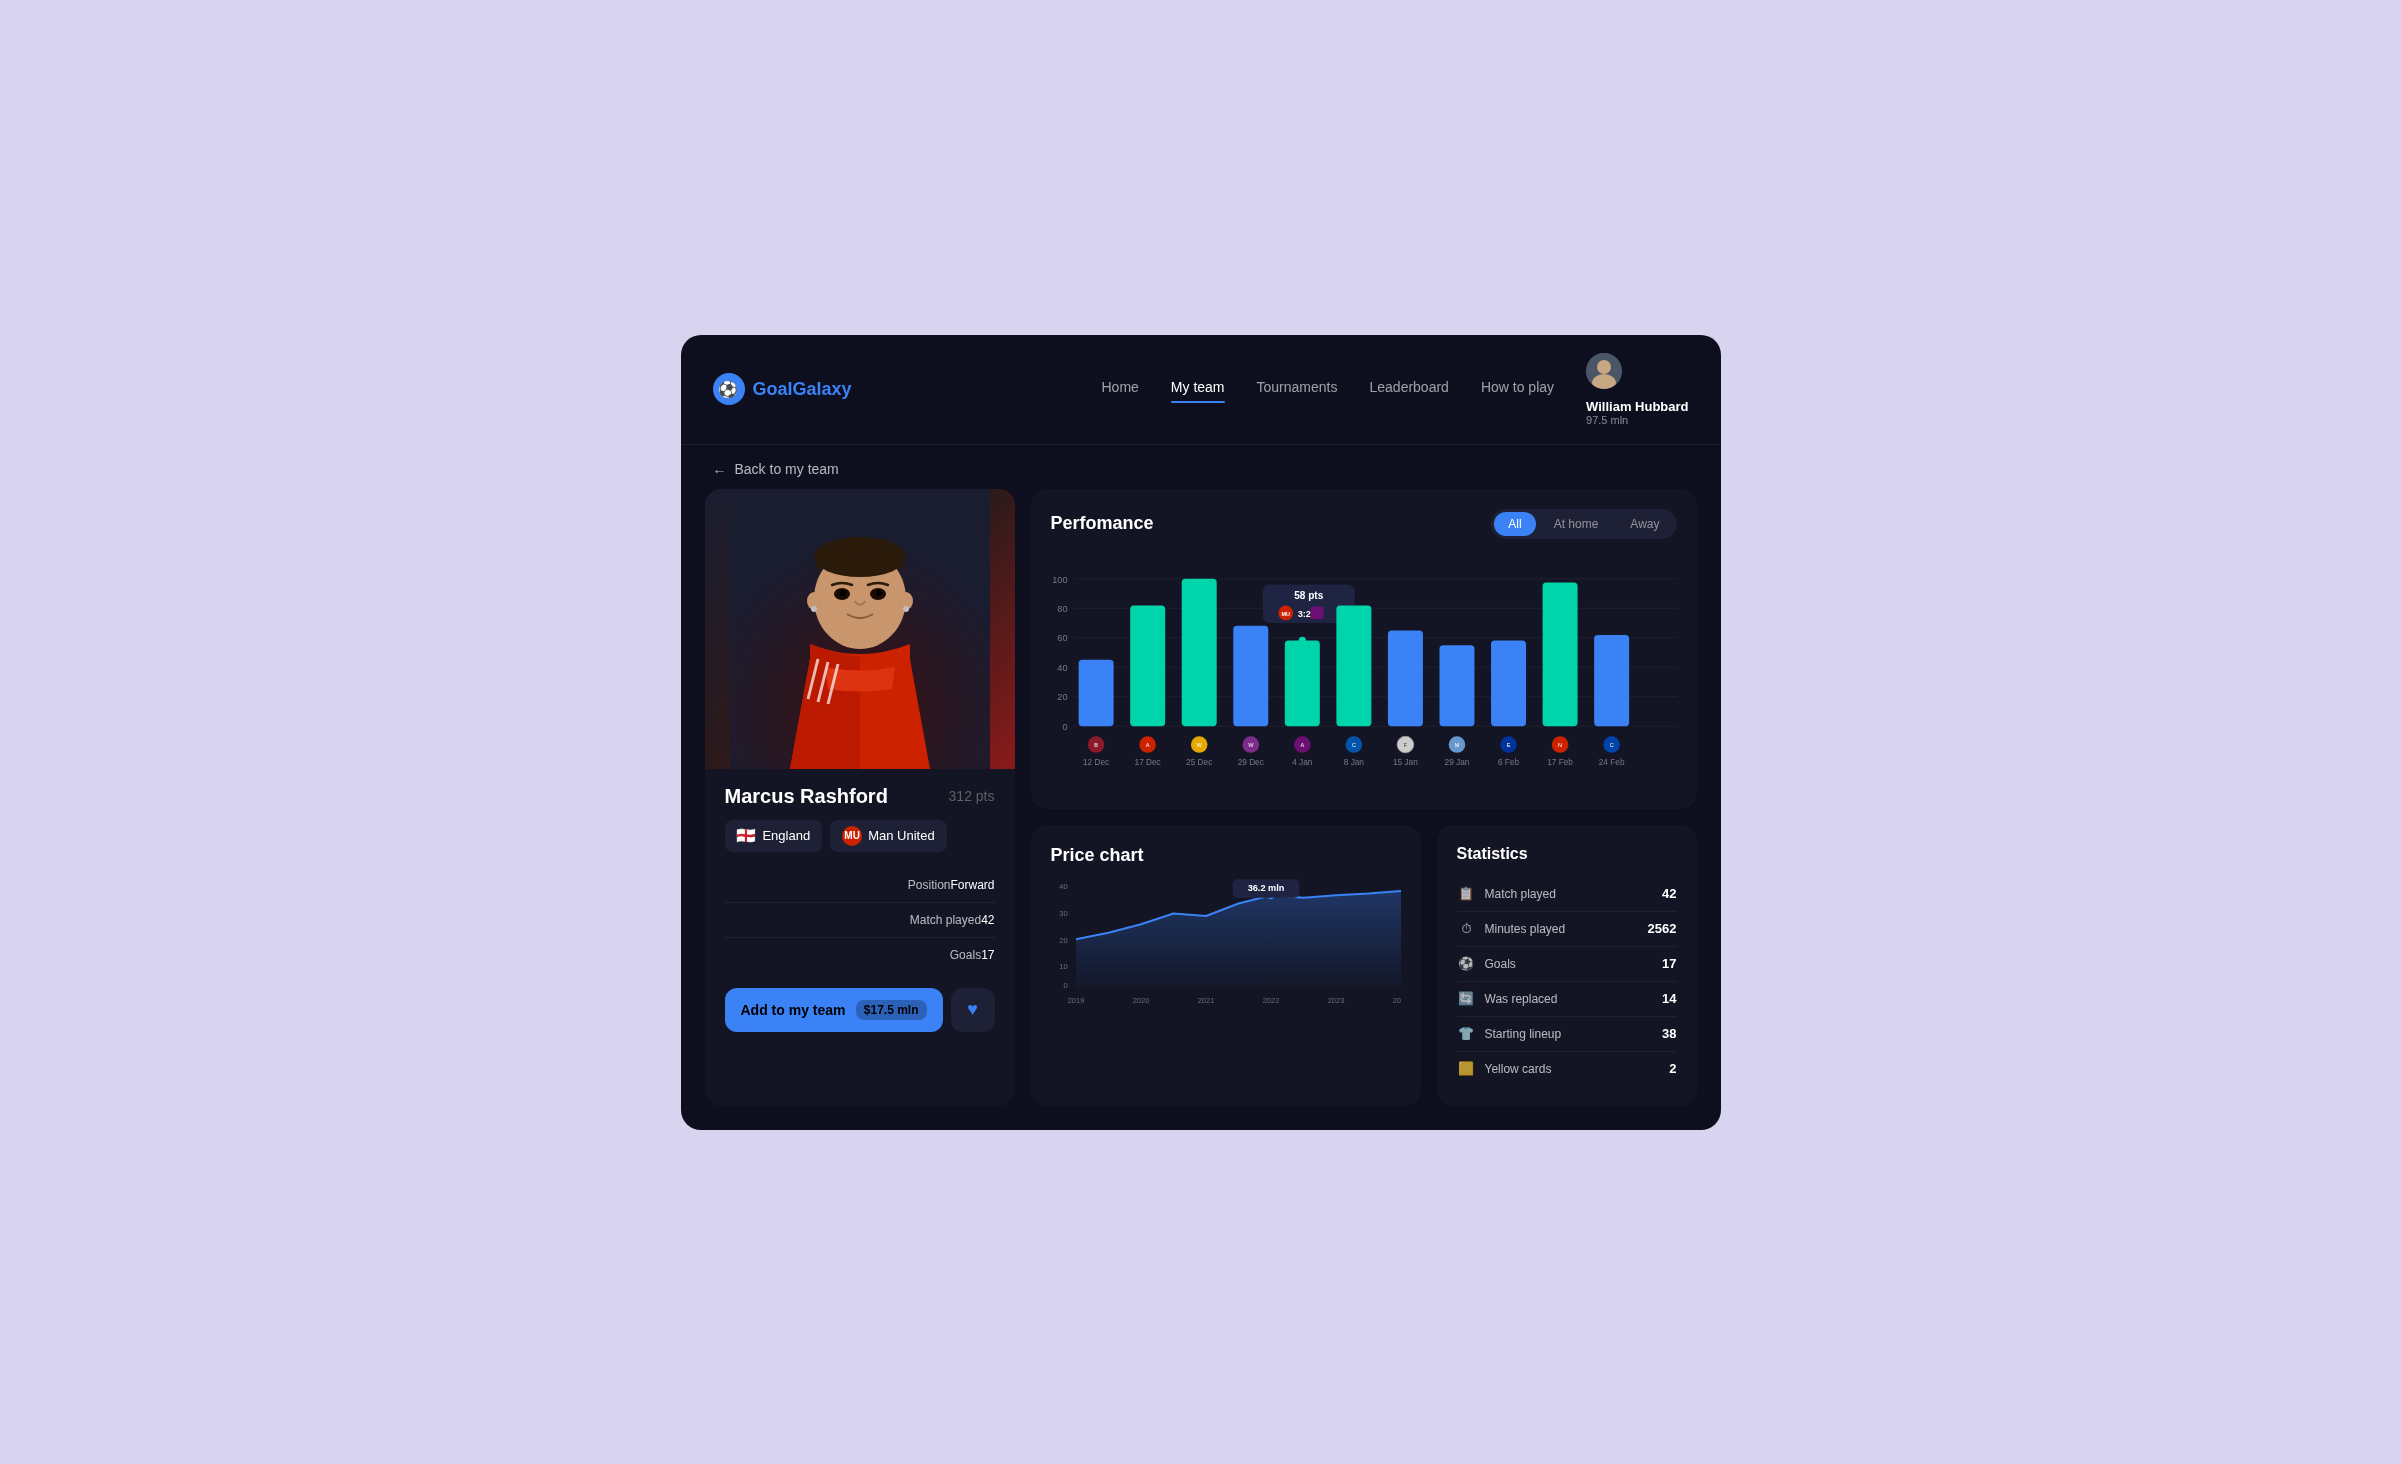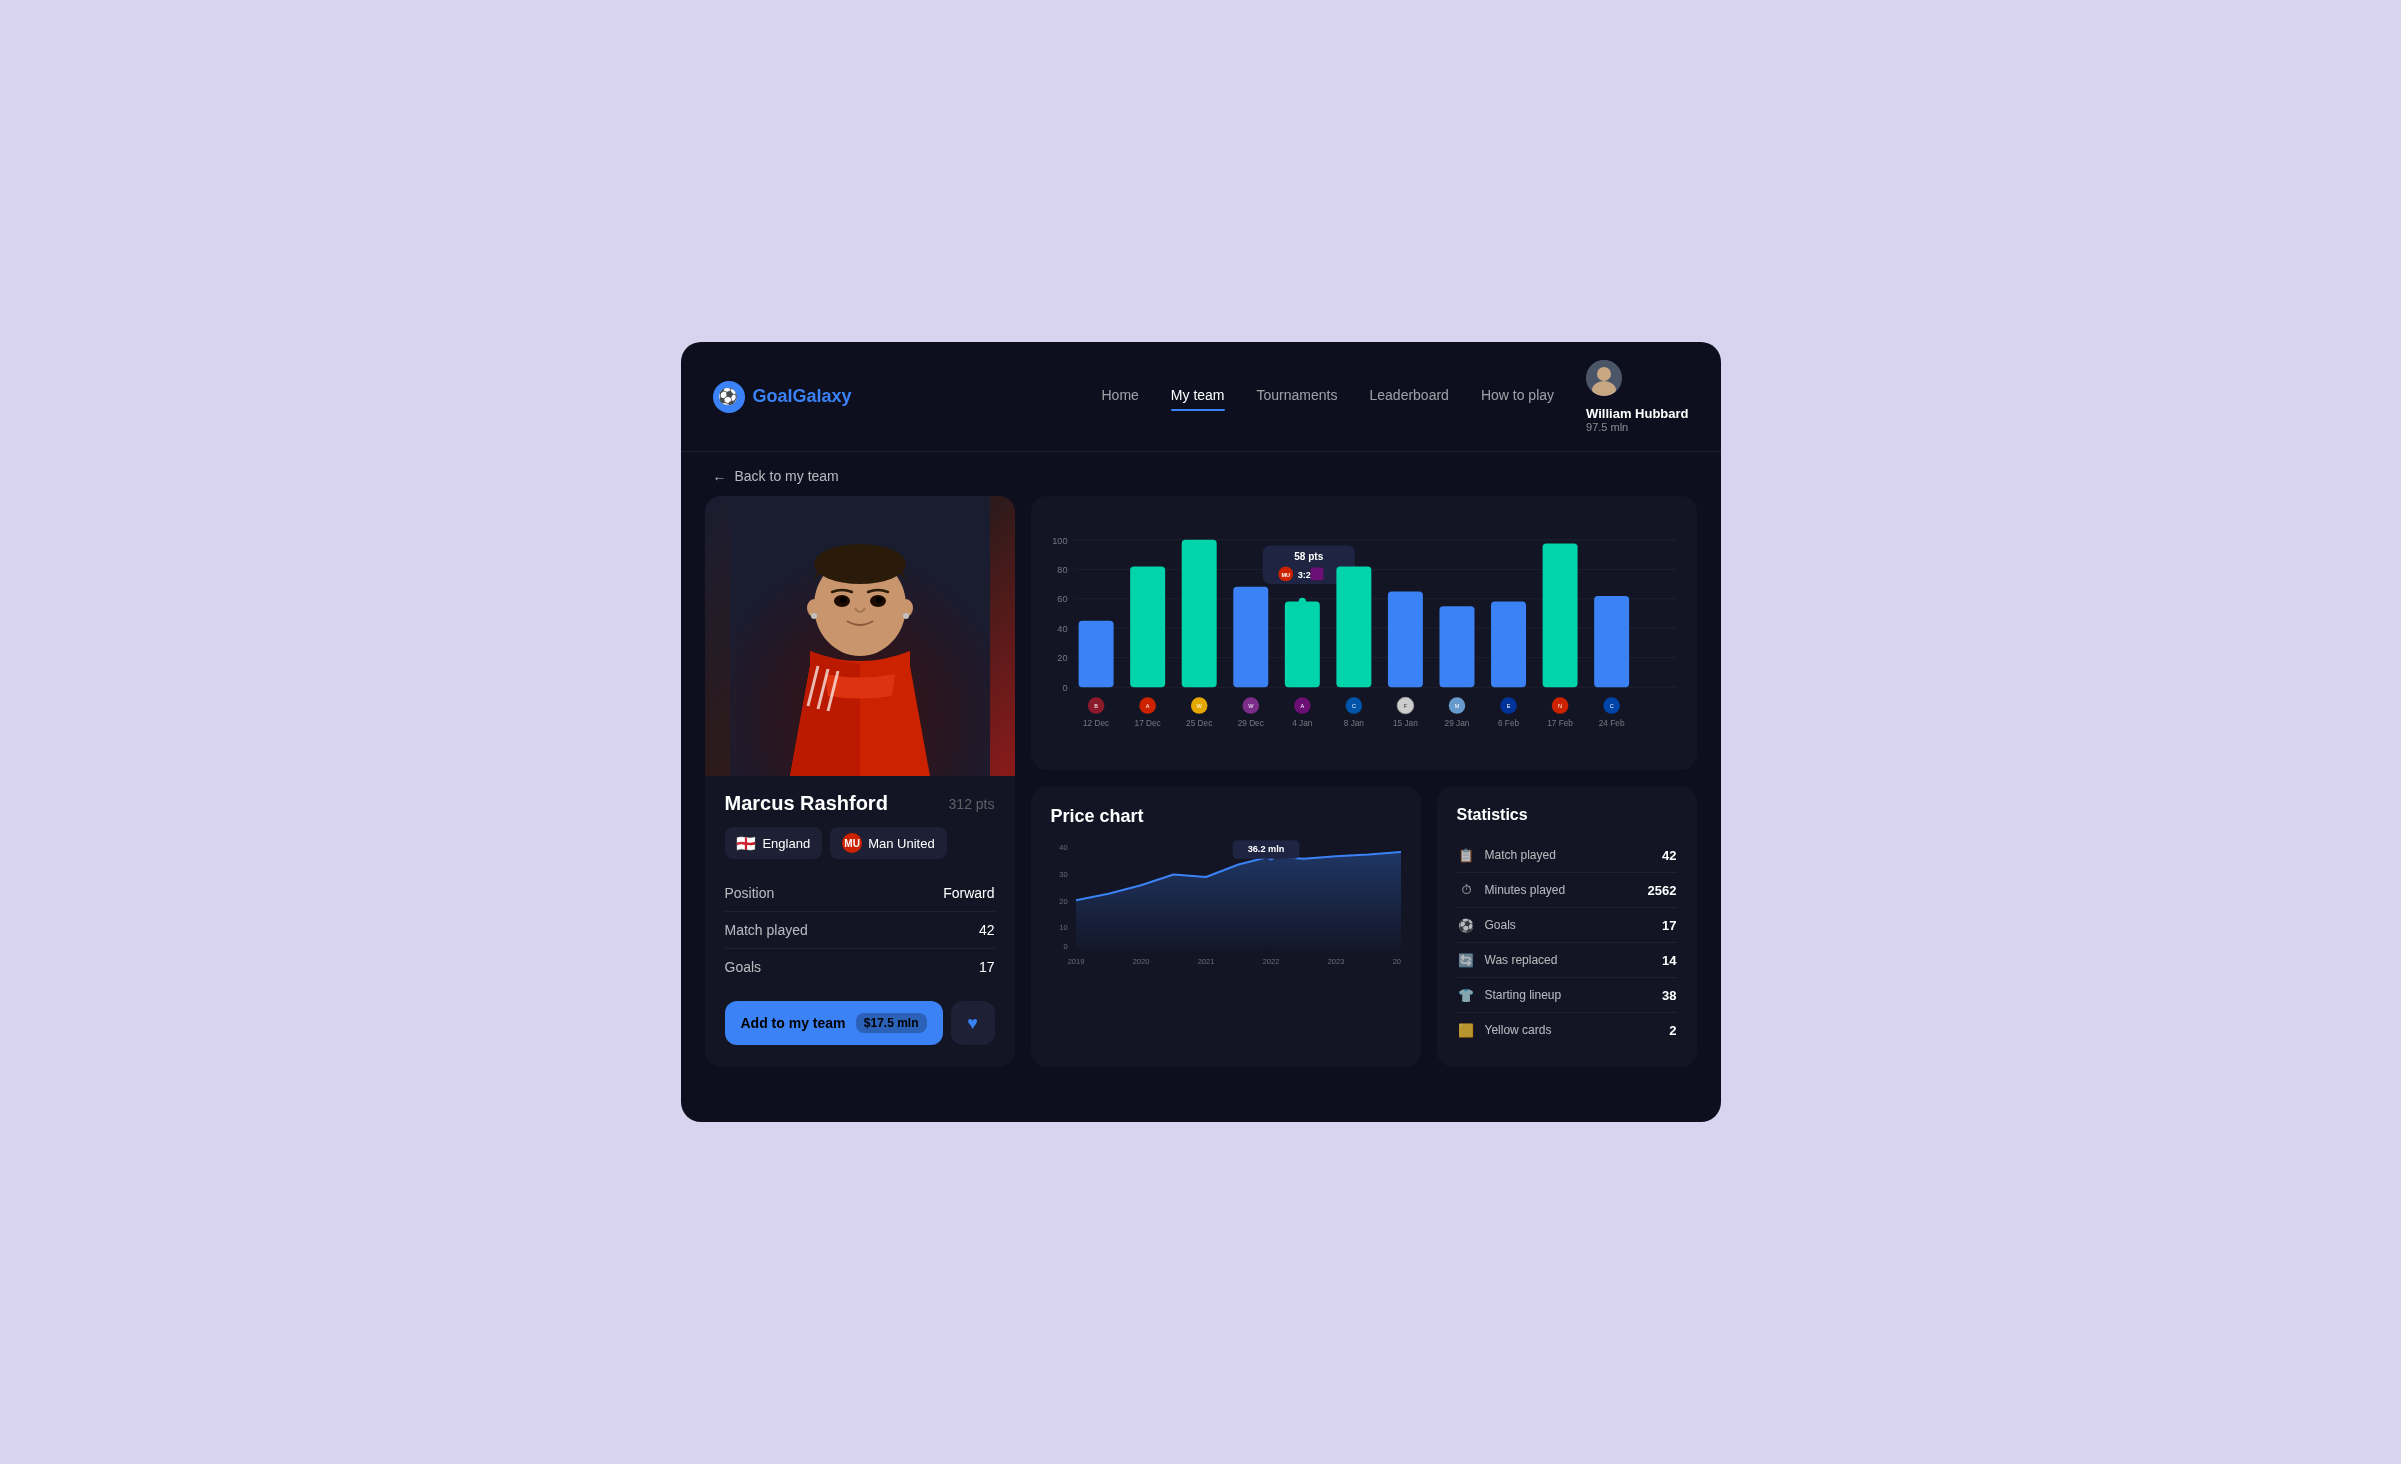--- a/index.html
+++ b/index.html
@@ -167,25 +167,25 @@
       padding: 6px 12px;
       font-size: 13px;
       color: white;
     }
     .badge-flag { font-size: 16px; }
     .stats-list {
       margin-bottom: 16px;
     }
     .stat-row {
       display: flex;
-      justify-content: space-between;
+      justify-content: flex-end;
       padding: 10px 0;
       border-bottom: 1px solid rgba(255,255,255,0.06);
       color: rgba(255,255,255,0.7);
-      font-size: 14px;
+      font-size: 12px;
     }
     .stat-row:last-child { border-bottom: none; }
     .stat-val { color: white; font-weight: 500; }
     .add-btn-row {
       display: flex;
       gap: 8px;
       margin-top: 4px;
       padding-bottom: 4px;
     }
     .add-btn {
@@ -446,20 +446,28 @@
           <button class="fav-btn">
             <span>♥</span>
           </button>
         </div>
       </div>
     </div>
 
     <div class="right-panel">
 
       <div class="chart-card">
+        <div class="card-header">
+          <span class="card-title">Perfomance</span>
+          <div class="filter-btns">
+            <button class="filter-btn active">All</button>
+            <button class="filter-btn">At home</button>
+            <button class="filter-btn">Away</button>
+          </div>
+        </div>
 
         <div style="position:relative;">
           <svg width="100%" height="230" viewBox="0 0 680 230" xmlns="http://www.w3.org/2000/svg">
 
             <text x="18" y="20" fill="rgba(255,255,255,0.4)" font-size="10" text-anchor="end">100</text>
             <text x="18" y="52" fill="rgba(255,255,255,0.4)" font-size="10" text-anchor="end">80</text>
             <text x="18" y="84" fill="rgba(255,255,255,0.4)" font-size="10" text-anchor="end">60</text>
             <text x="18" y="116" fill="rgba(255,255,255,0.4)" font-size="10" text-anchor="end">40</text>
             <text x="18" y="148" fill="rgba(255,255,255,0.4)" font-size="10" text-anchor="end">20</text>
             <text x="18" y="180" fill="rgba(255,255,255,0.4)" font-size="10" text-anchor="end">0</text>

